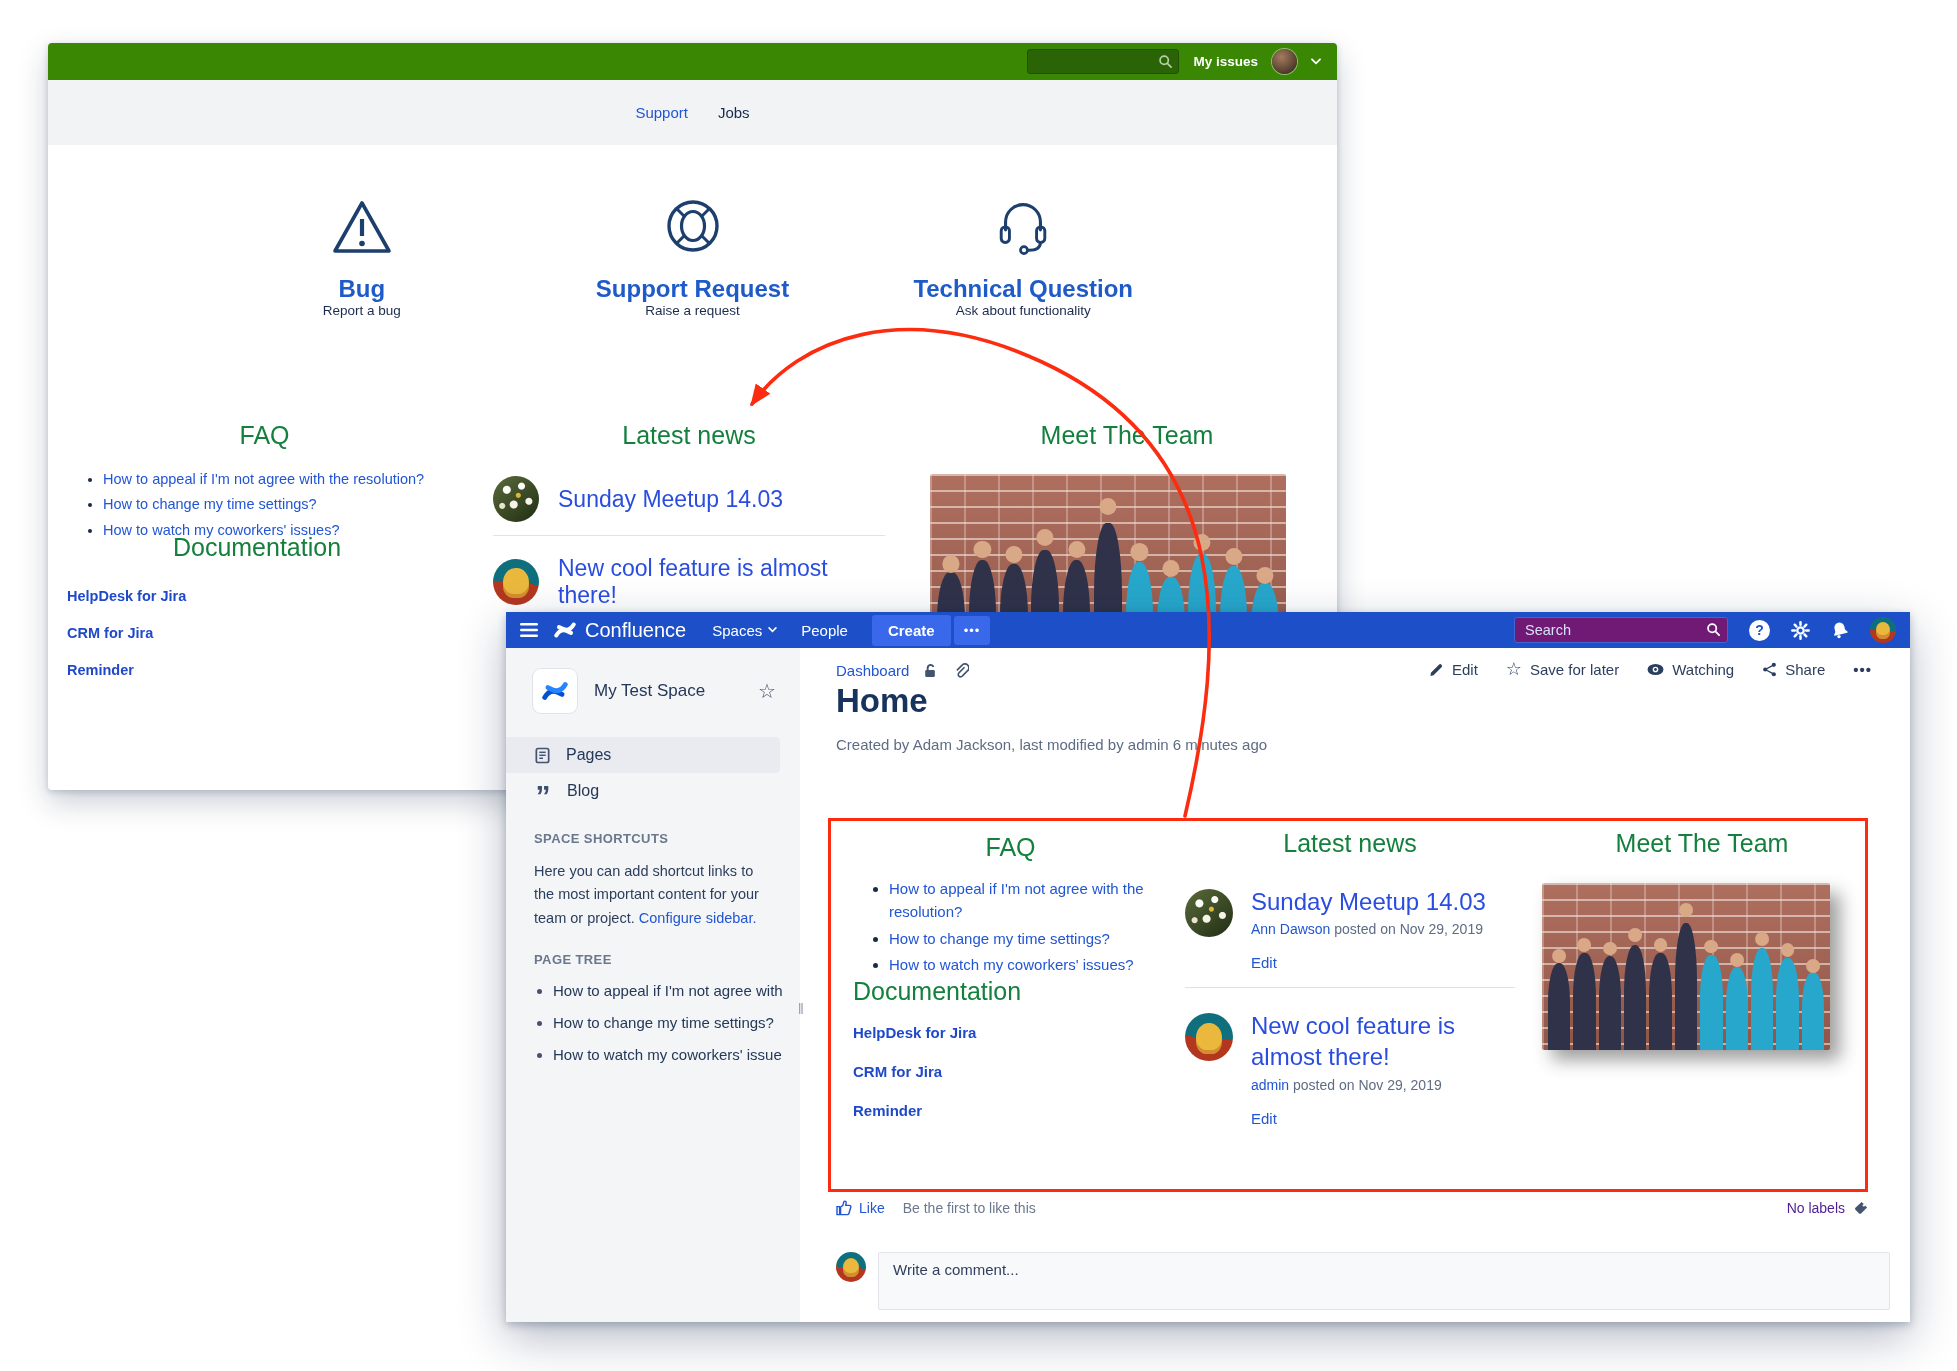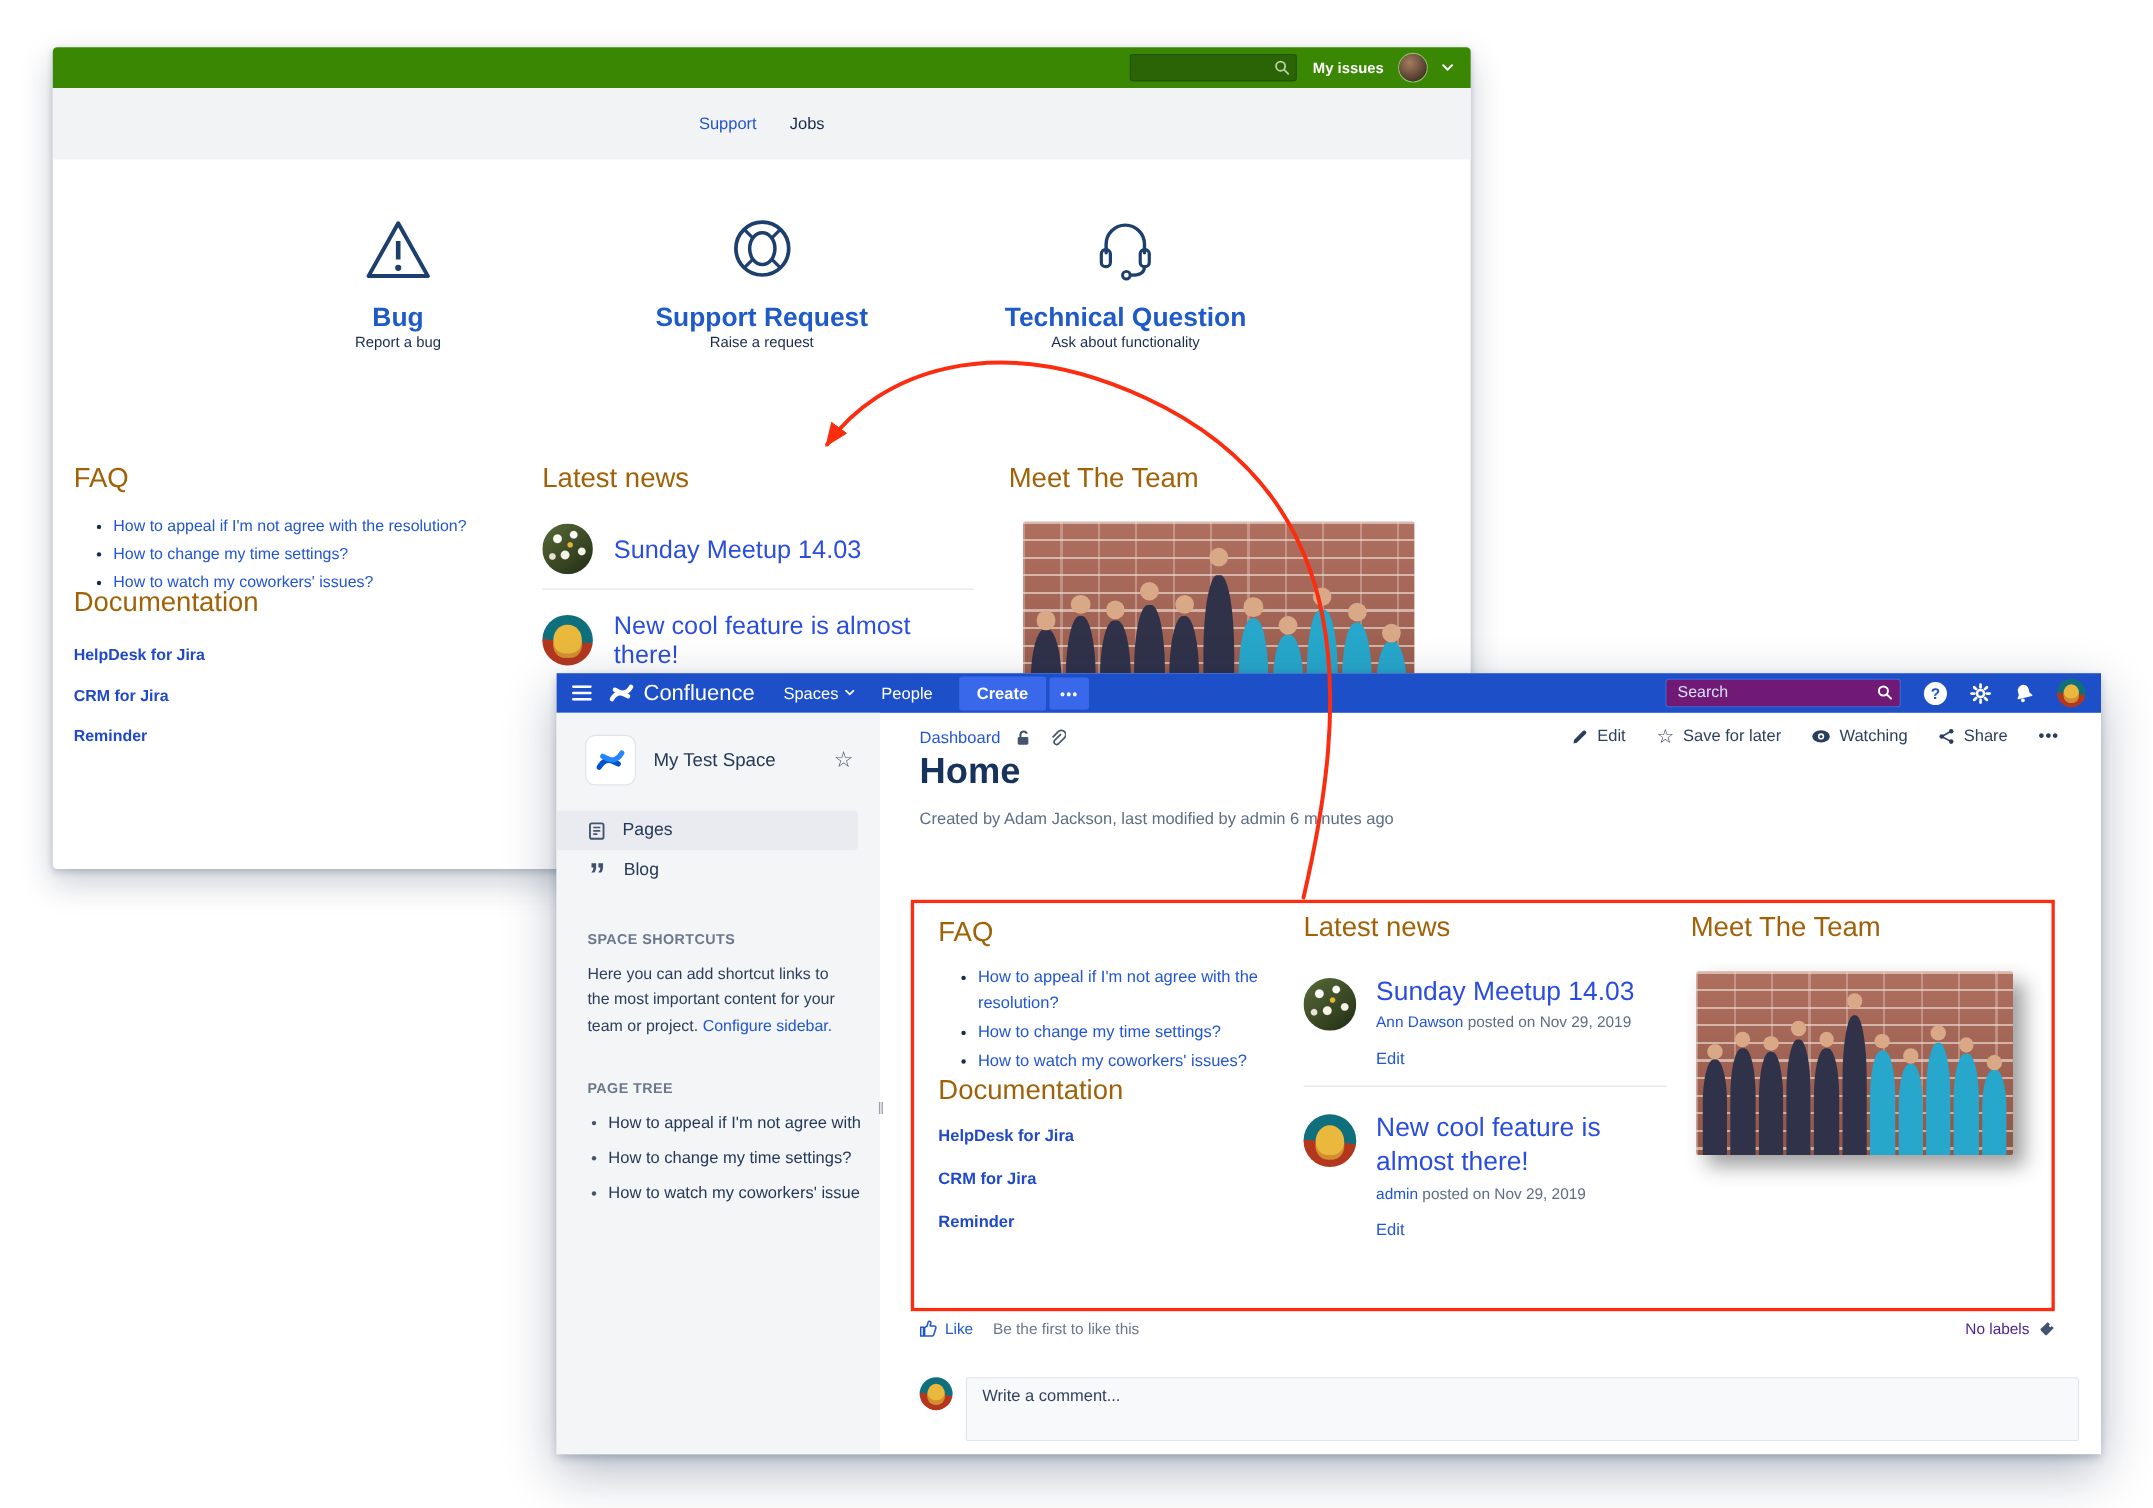--- a/index.html
+++ b/index.html
@@ -25,21 +25,21 @@
   .tab { cursor:pointer; }
   .tab.active { color:#2155d4; }
   .tab.idle { color:#172b4d; }
 
   .req-row { margin:42px auto 0; width:992px; display:flex; }
   .req-card { width:331px; text-align:center; cursor:pointer; }
   .req-icon { height:72px; display:flex; align-items:flex-end; justify-content:center; }
   .req-label { margin-top:16px; font-size:24px; font-weight:bold; color:#1f5ac9; }
   .req-desc { font-size:13.5px; color:#1b2b4d; }
 
-  .sec-title { font-size:25px; color:#a16207; font-weight:normal; }
+  .sec-title { font-size:25px; color:#15803d; font-weight:normal;text-align:center; }
   a.lnk { color:#2155d4; text-decoration:none; cursor:pointer; }
 
   .p-faq { position:absolute; left:19px; top:378px; width:395px; }
   .faq-list { margin:17px 0 0 36px; }
   .faq-list li { font-size:14.5px; line-height:1.75; }
   .faq-list li::marker { color:#172b4d; }
 
   .p-docs { position:absolute; left:19px; top:490px; width:380px; }
   .doc-link { display:block; margin-top:21px; font-weight:bold; font-size:14.5px; color:#1f49c8; text-decoration:none; cursor:pointer; }
   .p-docs .doc-link:first-of-type { margin-top:26px; }
@@ -111,21 +111,21 @@
   .space-head { display:flex; align-items:center; padding:21px 24px 0 27px; }
   .space-logo { width:44px; height:44px; background:#fff; border-radius:8px; box-shadow:0 0 0 1px rgba(9,30,66,.08);
                 display:flex; align-items:center; justify-content:center; }
   .space-name { margin-left:17px; font-size:17px; color:#243858; }
   .space-star { margin-left:auto; font-size:20px; color:#44546f; cursor:pointer; line-height:1; }
   .side-menu { margin-top:24px; }
   .side-item { height:36px; display:flex; align-items:center; padding-left:28px; gap:15px; font-size:16px;
                color:#243858; cursor:pointer; }
   .side-item.active { background:#e9ebf0; width:274px; border-radius:0 4px 4px 0; }
   .quote-glyph { font-size:30px; font-weight:bold; color:#3d4f6d; line-height:0; transform:translateY(5px); width:18px; text-align:center; }
-  .side-label-sm { margin:37px 0 0 28px; font-size:13px; font-weight:bold; color:#6b778c; letter-spacing:.4px; }
+  .side-label-sm { margin:22px 0 0 28px; font-size:13px; font-weight:bold; color:#6b778c; letter-spacing:.4px; }
   .shortcut-text { margin:14px 24px 0 28px; font-size:14.5px; line-height:1.62; color:#2c3e5d; }
   .tree { margin:13px 0 0 33px; padding-left:14px; }
   .tree li { font-size:15px; color:#243858; margin-top:15px; cursor:pointer; }
   .tree li::marker { color:#44546f; }
   .resize-handle { position:absolute; right:-4px; top:352px; color:#98a1b0; font-size:15px; cursor:col-resize; }
 
   .breadcrumb { position:absolute; left:330px; top:50px; display:flex; align-items:center; gap:13px; font-size:15px; }
   .actions { position:absolute; right:38px; top:48px; display:flex; align-items:center; gap:28px; font-size:15px; color:#2c3e5d; }
   .action { display:flex; align-items:center; gap:8px; cursor:pointer; }
   .action .glyph-star { font-size:18px; line-height:1; color:#2c3e5d; }

